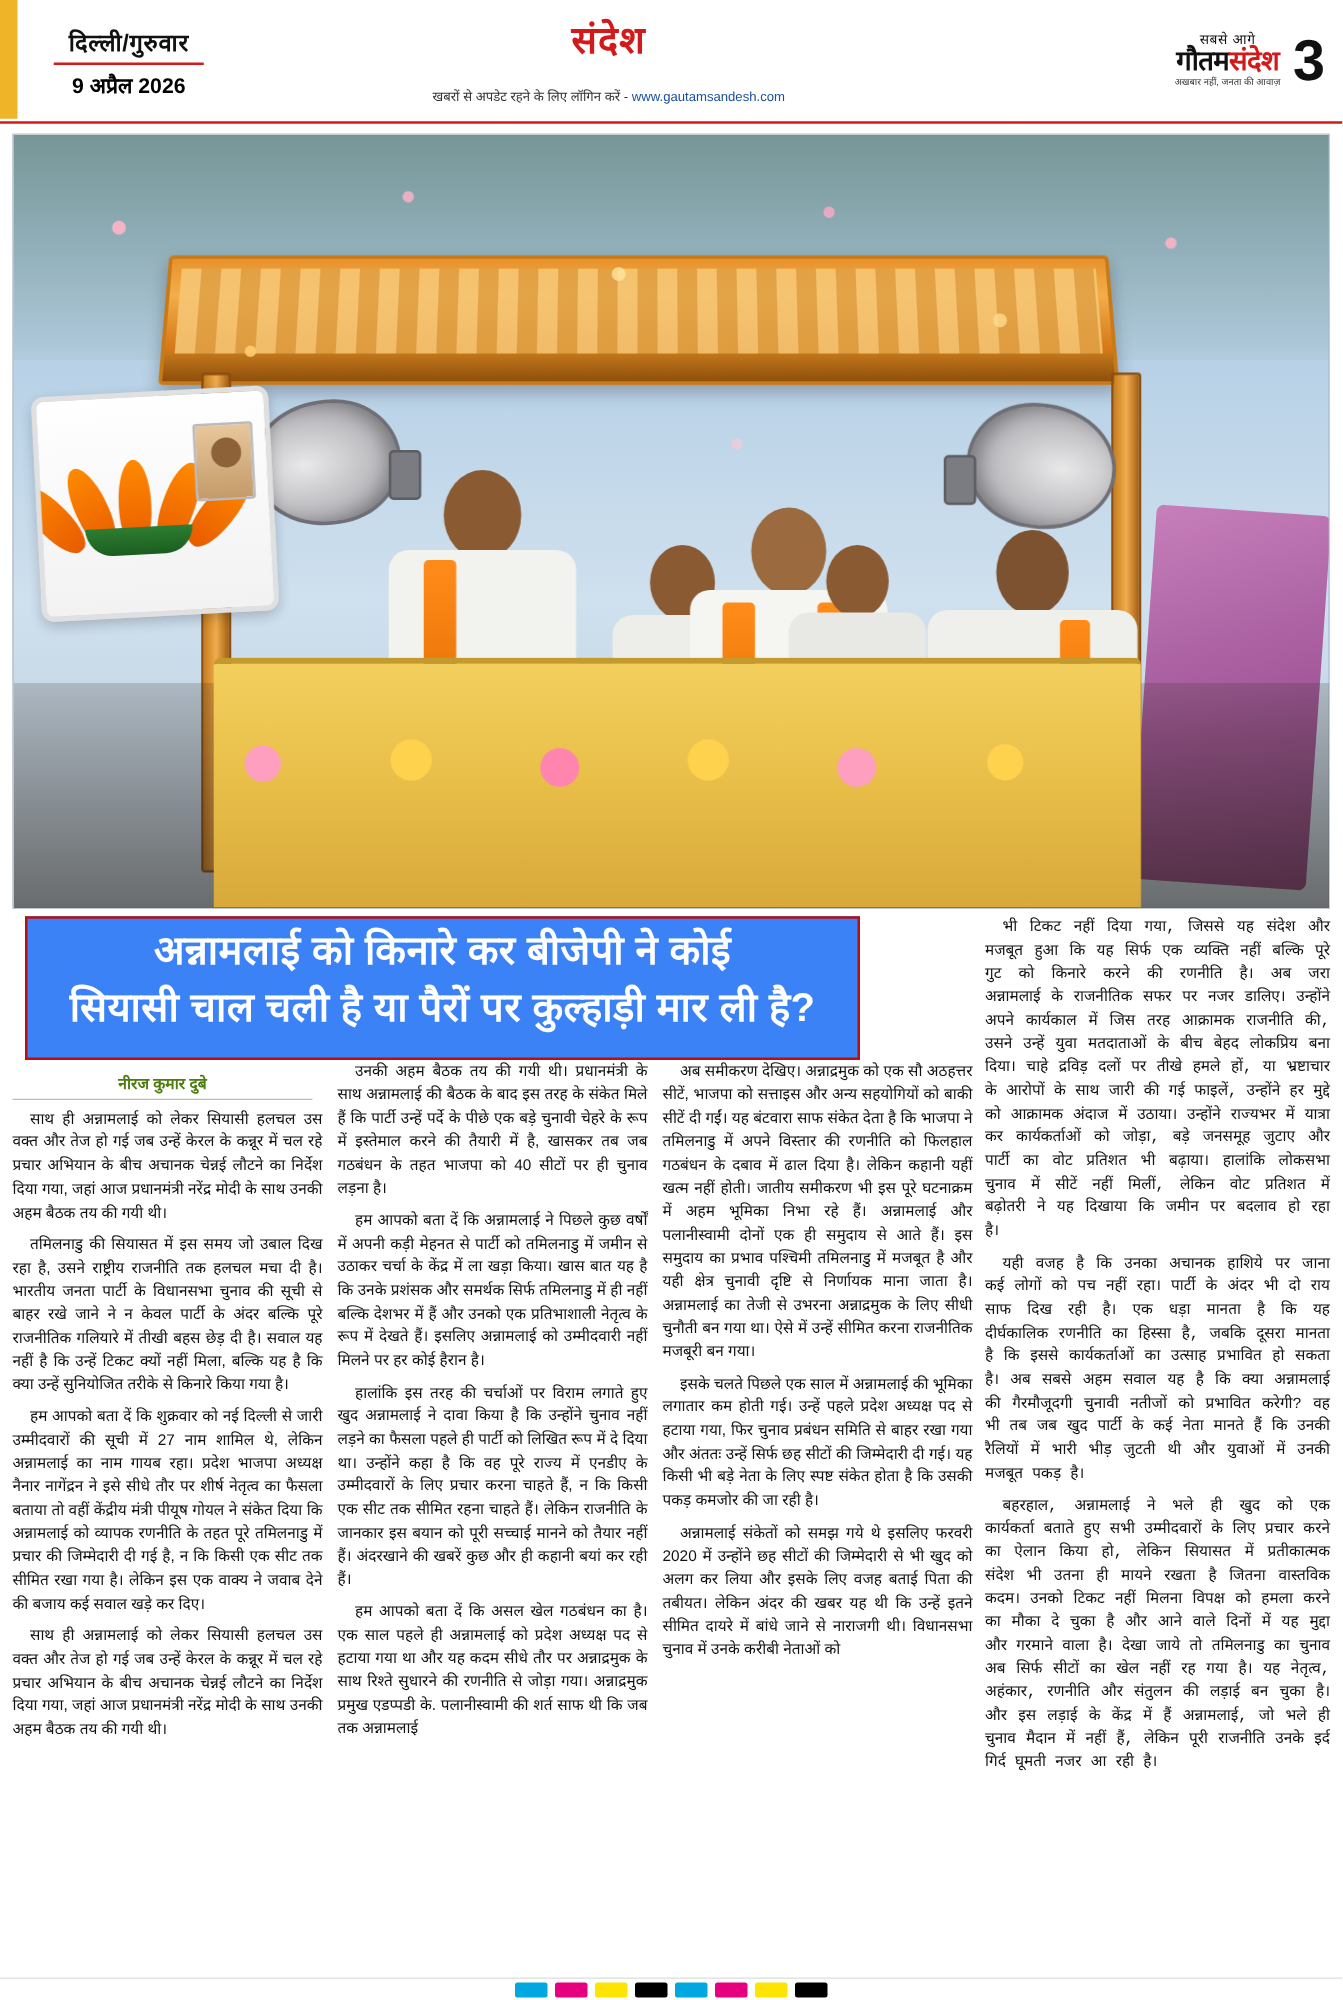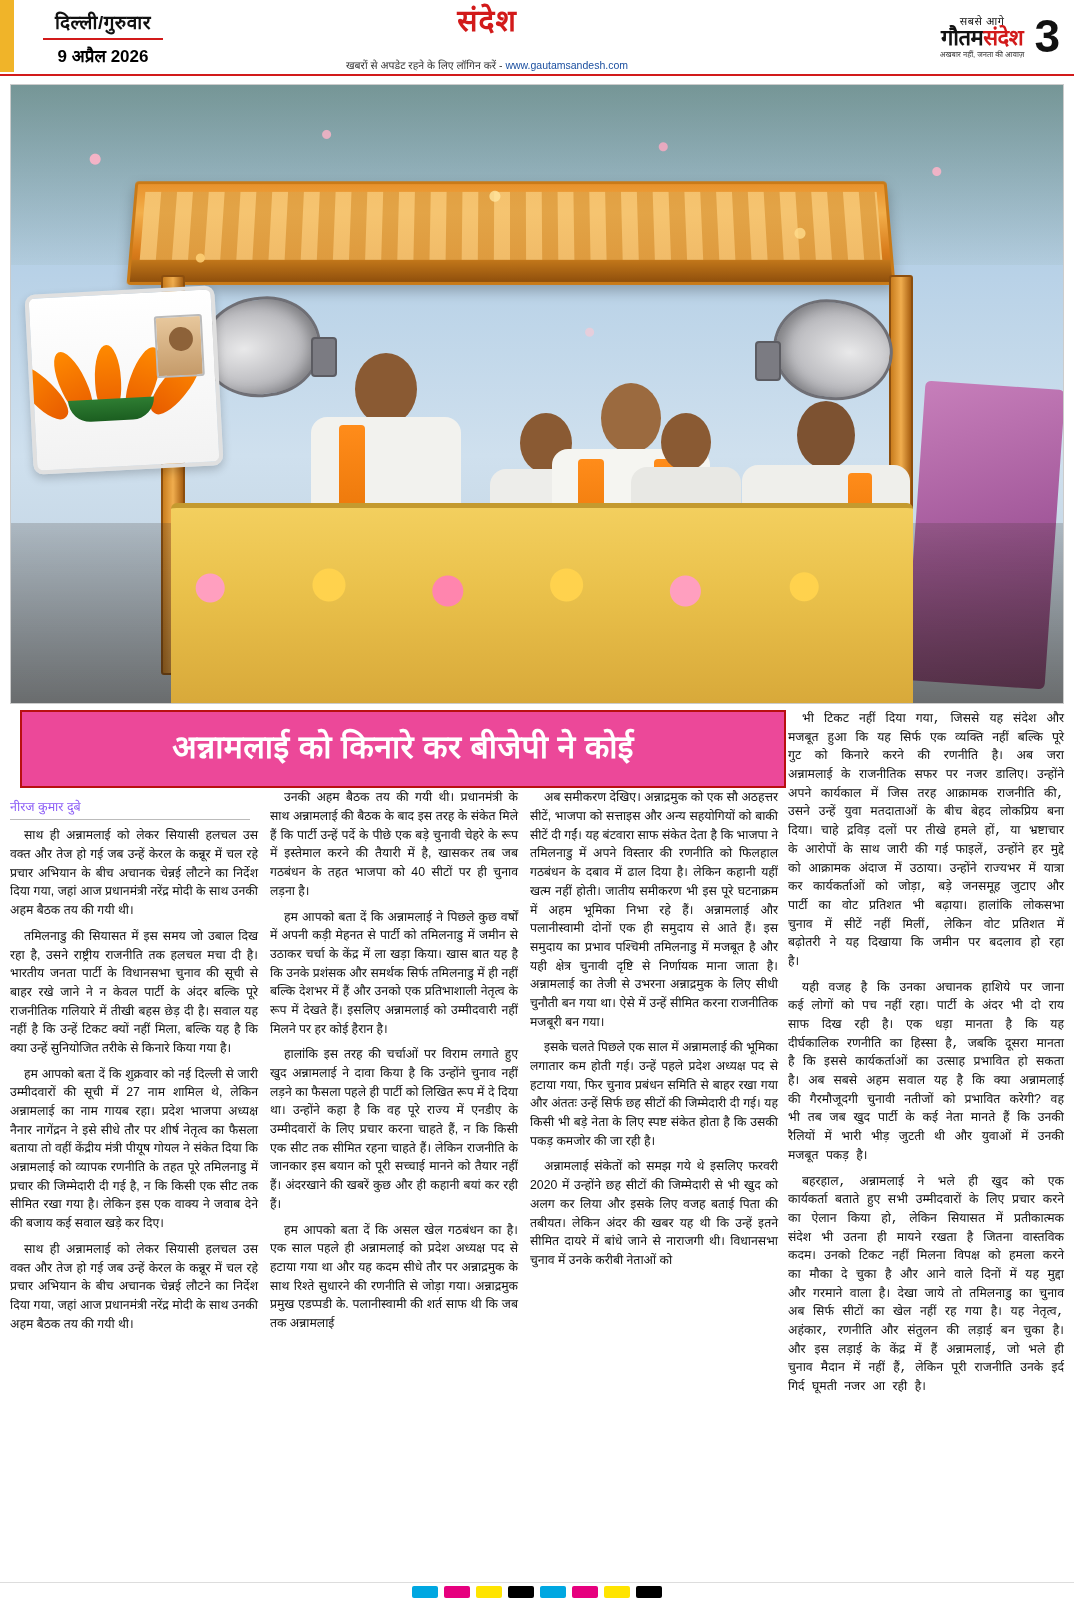--- a/index.html
+++ b/index.html
@@ -9,21 +9,21 @@
     height: 1600px;
     background: #ffffff;
     font-family: "Liberation Sans", sans-serif;
     overflow: hidden;
     position: relative;
   }
 
   
   .masthead {
     position: relative;
-    height: 76px;
+    height: 99px;
     border-bottom: 2px solid #d21a1a;
     display: flex;
     align-items: stretch;
   }
   .mast-left {
     width: 200px;
     padding: 6px 8px 4px 14px;
     display: flex;
     flex-direction: column;
     align-items: center;
@@ -270,24 +270,24 @@
   }
   .sash {
     position: absolute; left: 50%; transform: translateX(-50%);
     background: linear-gradient(180deg,#ff8c1a,#e06b00);
     border-radius: 4px;
   }
 
   
   .headline {
     margin: 6px 10px 0 10px;
-    background: #ec4899;
+    background: #3b82f6;
     border: 2px solid #b81010;
-    padding: 12px 16px 16px;
-    width: 766px;
+    padding: 2px 16px 16px;
+    width: 668px;
     float: left;
   }
   .headline h1 {
     margin: 0;
     color: #ffffff;
     font-size: 32px;
     line-height: 1.45;
     font-weight: bold;
     text-align: center;
     letter-spacing: .3px;
@@ -297,23 +297,24 @@
   .content {
     margin: 0 10px;
     display: flex;
     gap: 10px;
     align-items: flex-start;
   }
   .left-block { width: 768px; }
   .right-col { width: 276px; padding-top: 6px; font-family: Liberation Mono, monospace; }
 
   .byline {
+    text-align: center;
     font-size: 12.5px;
-    font-weight: normal;
-    color: #8b5cf6;
+    font-weight: bold;
+    color: #4d7c0f;
     border-bottom: 1px solid #bbb;
     padding-bottom: 4px;
     margin: 10px 0 6px 0;
     width: 240px;
   }
   .cols3 {
     display: flex;
     gap: 12px;
   }
   .col {
@@ -435,20 +436,21 @@
   <div class="garland"></div>
   <div class="petal-rain"></div>
 </div>
 
 <div class="content">
   <div class="left-block">
 
     <div class="headline">
       <h1>
         <span>अन्नामलाई को किनारे कर बीजेपी ने कोई</span><br>
+        <span>सियासी चाल चली है या पैरों पर कुल्हाड़ी मार ली है?</span>
       </h1>
     </div>
     <div class="clear"></div>
 
     <div class="cols3">
       <div class="col">
         <div class="byline">नीरज कुमार दुबे</div>
         <p>साथ ही अन्नामलाई को लेकर सियासी हलचल उस वक्त और तेज हो गई जब उन्हें केरल के कन्नूर में चल रहे प्रचार अभियान के बीच अचानक चेन्नई लौटने का निर्देश दिया गया, जहां आज प्रधानमंत्री नरेंद्र मोदी के साथ उनकी अहम बैठक तय की गयी थी।</p>
         <p>तमिलनाडु की सियासत में इस समय जो उबाल दिख रहा है, उसने राष्ट्रीय राजनीति तक हलचल मचा दी है। भारतीय जनता पार्टी के विधानसभा चुनाव की सूची से बाहर रखे जाने ने न केवल पार्टी के अंदर बल्कि पूरे राजनीतिक गलियारे में तीखी बहस छेड़ दी है। सवाल यह नहीं है कि उन्हें टिकट क्यों नहीं मिला, बल्कि यह है कि क्या उन्हें सुनियोजित तरीके से किनारे किया गया है।</p>
         <p>हम आपको बता दें कि शुक्रवार को नई दिल्ली से जारी उम्मीदवारों की सूची में 27 नाम शामिल थे, लेकिन अन्नामलाई का नाम गायब रहा। प्रदेश भाजपा अध्यक्ष नैनार नागेंद्रन ने इसे सीधे तौर पर शीर्ष नेतृत्व का फैसला बताया तो वहीं केंद्रीय मंत्री पीयूष गोयल ने संकेत दिया कि अन्नामलाई को व्यापक रणनीति के तहत पूरे तमिलनाडु में प्रचार की जिम्मेदारी दी गई है, न कि किसी एक सीट तक सीमित रखा गया है। लेकिन इस एक वाक्य ने जवाब देने की बजाय कई सवाल खड़े कर दिए।</p>

